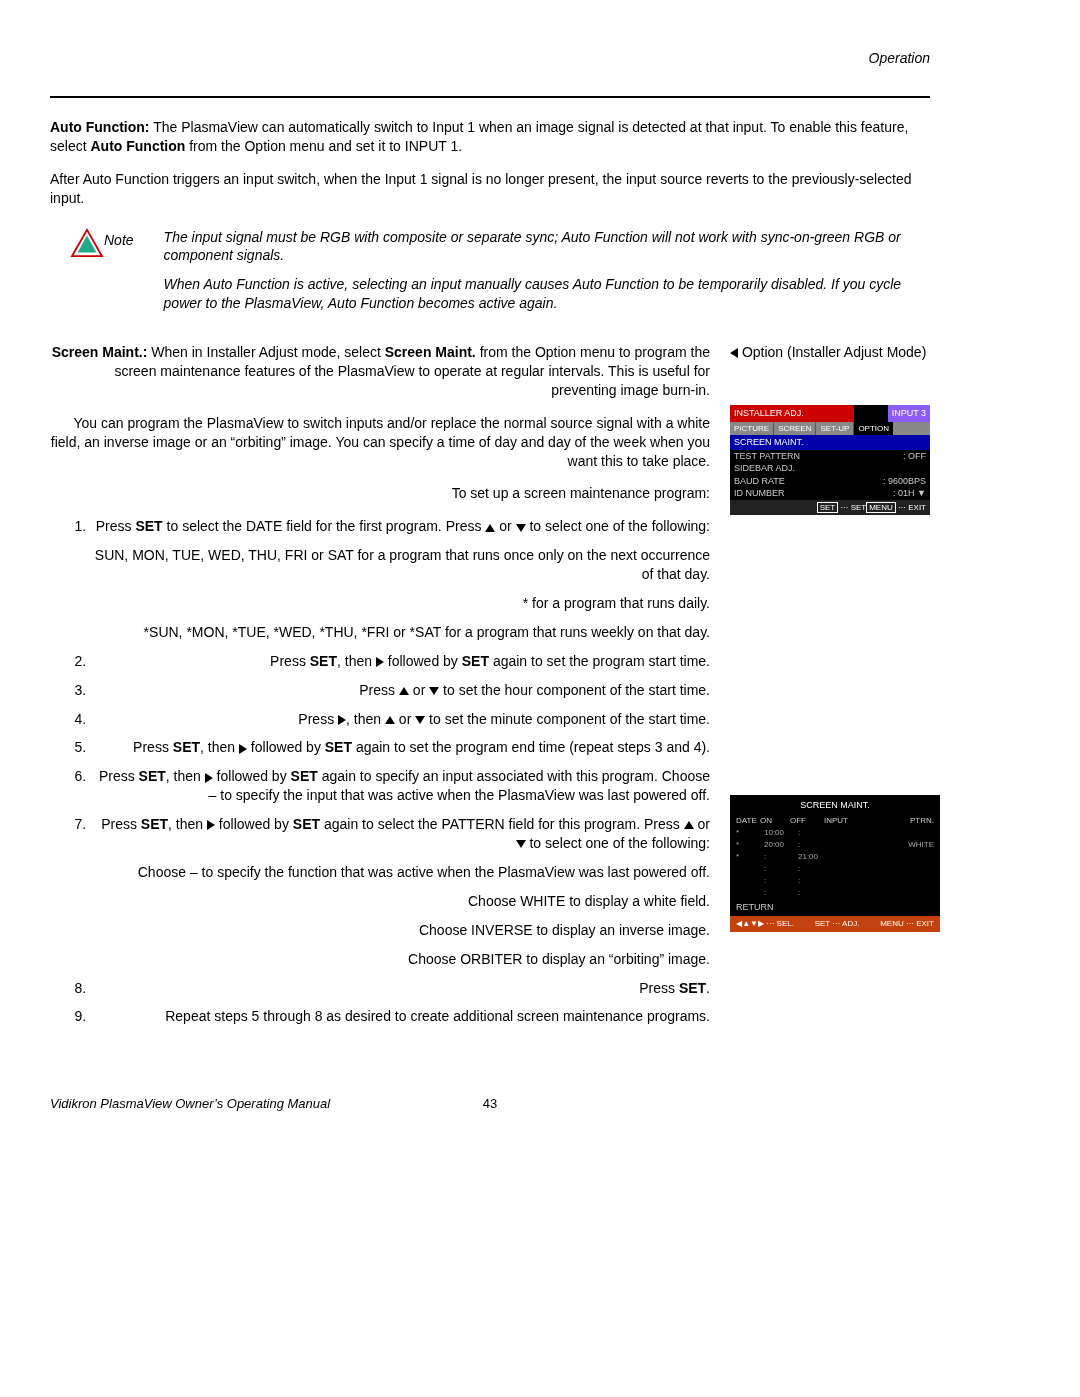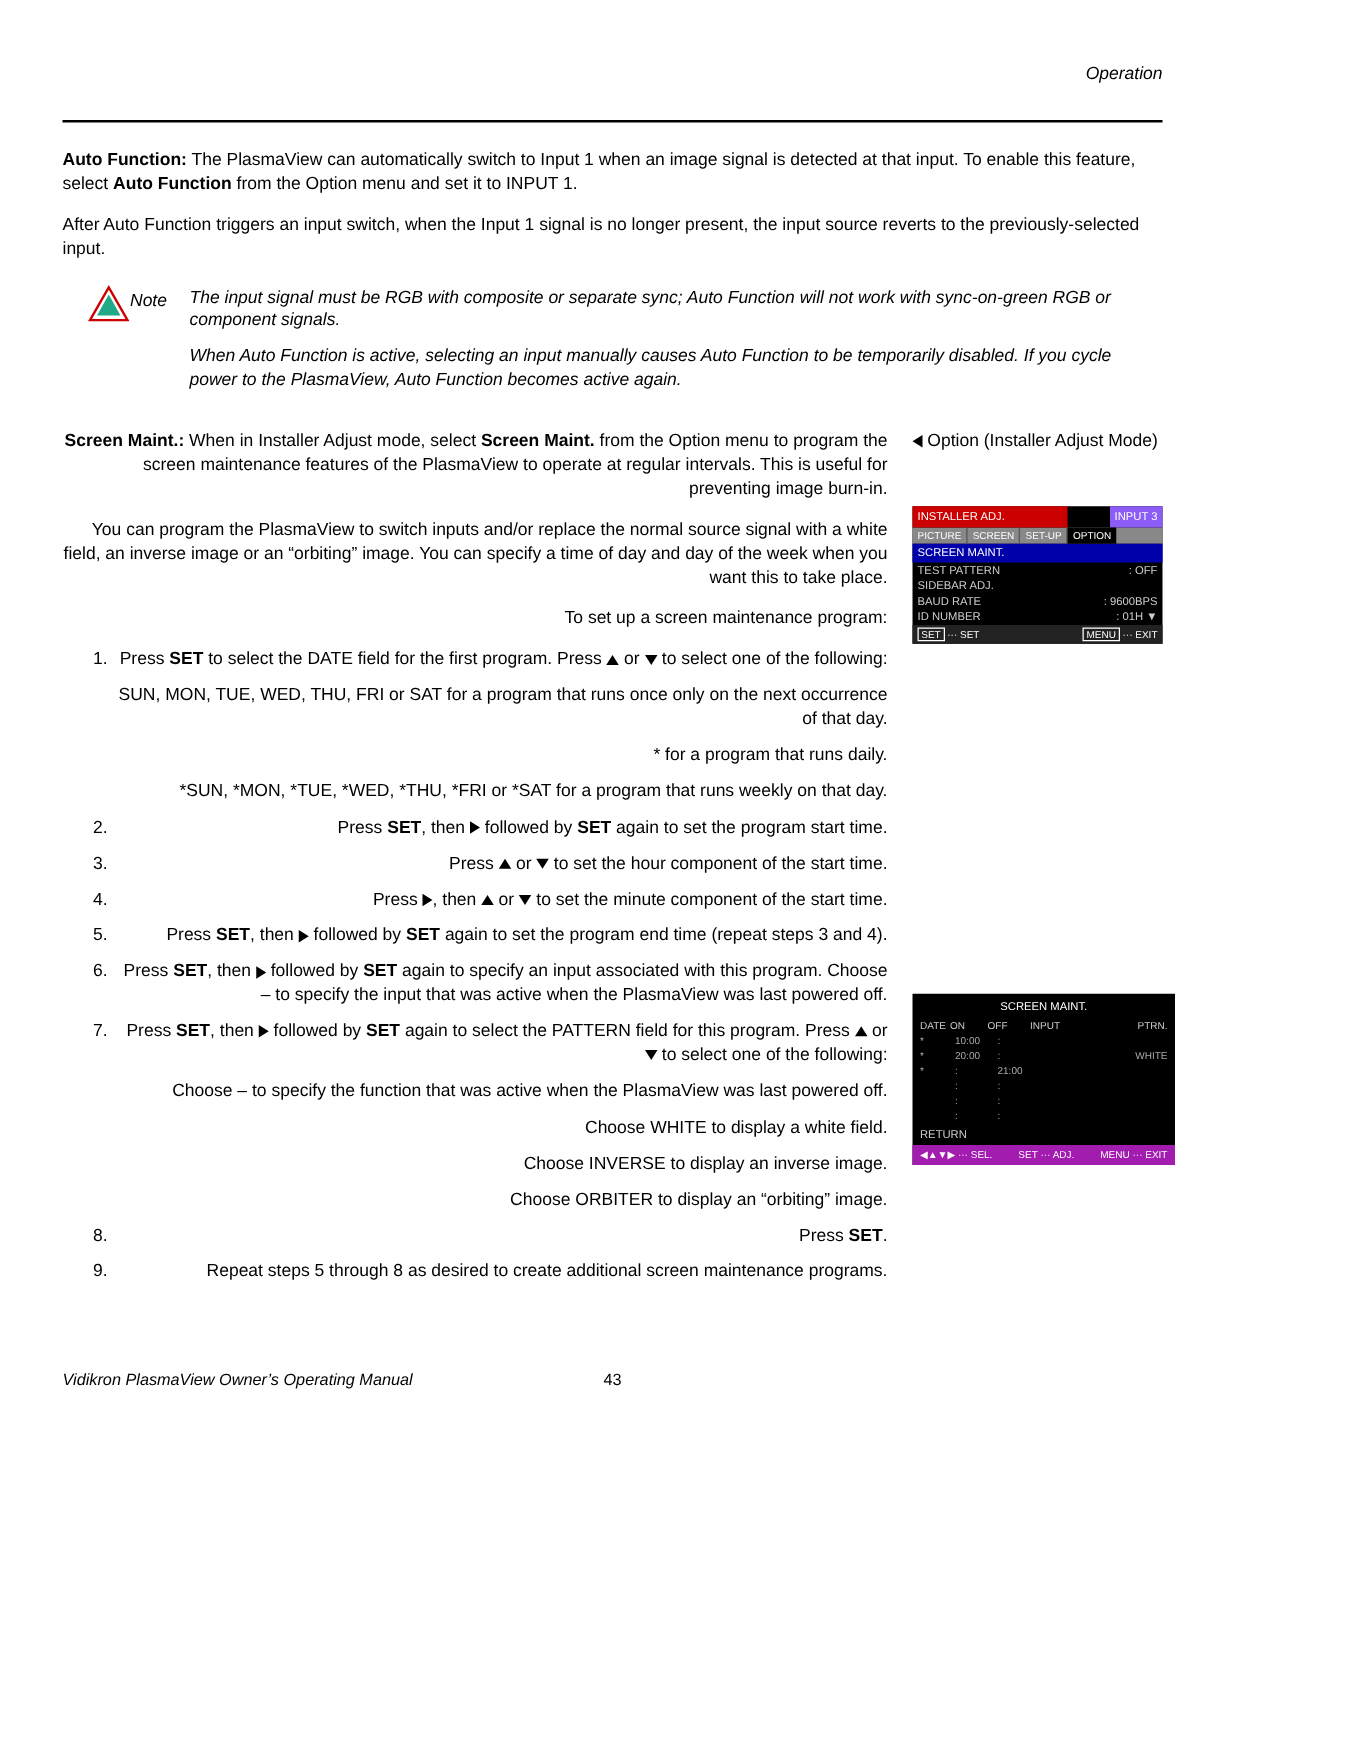--- a/index.html
+++ b/index.html
@@ -37,21 +37,21 @@
   }
   p {
     margin: 0 0 14px 0;
     line-height: 1.35;
   }
   b {
     font-weight: bold;
   }
   .note-block {
     display: flex;
-    gap: 8px;
+    gap: 20px;
     margin: 20px 0 20px 20px;
   }
   .note-icon {
     width: 34px;
     height: 30px;
     flex-shrink: 0;
   }
   .note-label {
     font-style: italic;
     font-size: 14px;
@@ -127,21 +127,21 @@
     padding: 1px 4px;
   }
   .osd .item {
     display:flex;
     justify-content: space-between;
     padding: 0 4px;
     color:#ccc;
   }
   .osd .foot {
     display:flex;
-    justify-content: space-between;
+    justify-content: flex-end;
     padding: 2px 4px;
     background:#222;
     font-size:8px;
   }
   .osd .box { border:1px solid #fff; padding:0 2px; }
 
   
   .osd2 {
     background:#000; color:#ccc; font-size:9px; width:210px;
     padding:4px 0 0 0; font-family: Arial, sans-serif; line-height:1.5;
@@ -155,21 +155,21 @@
   .osd2 .hdr span:nth-child(5){flex:1; text-align:right;}
   .osd2 .row2 { display:flex; padding:0 6px; color:#aaa; font-size:8px; gap:4px; }
   .osd2 .row2 span:nth-child(1){width:24px;}
   .osd2 .row2 span:nth-child(2){width:30px;}
   .osd2 .row2 span:nth-child(3){width:34px;}
   .osd2 .row2 span:nth-child(4){width:40px;}
   .osd2 .row2 span:nth-child(5){flex:1; text-align:right;}
   .osd2 .ret { padding:2px 6px; color:#ccc; }
   .osd2 .foot2 {
     display:flex; justify-content:space-between; padding:2px 6px;
-    background:#a21caf; font-size:8px; color:#fff;
+    background:#c2410c; font-size:8px; color:#fff;
   }
 
   .footer {
     display:flex;
     font-style: italic;
     font-size: 13px;
     margin-top: 60px;
     color:#000;
   }
   .footer .l { flex:1; }

